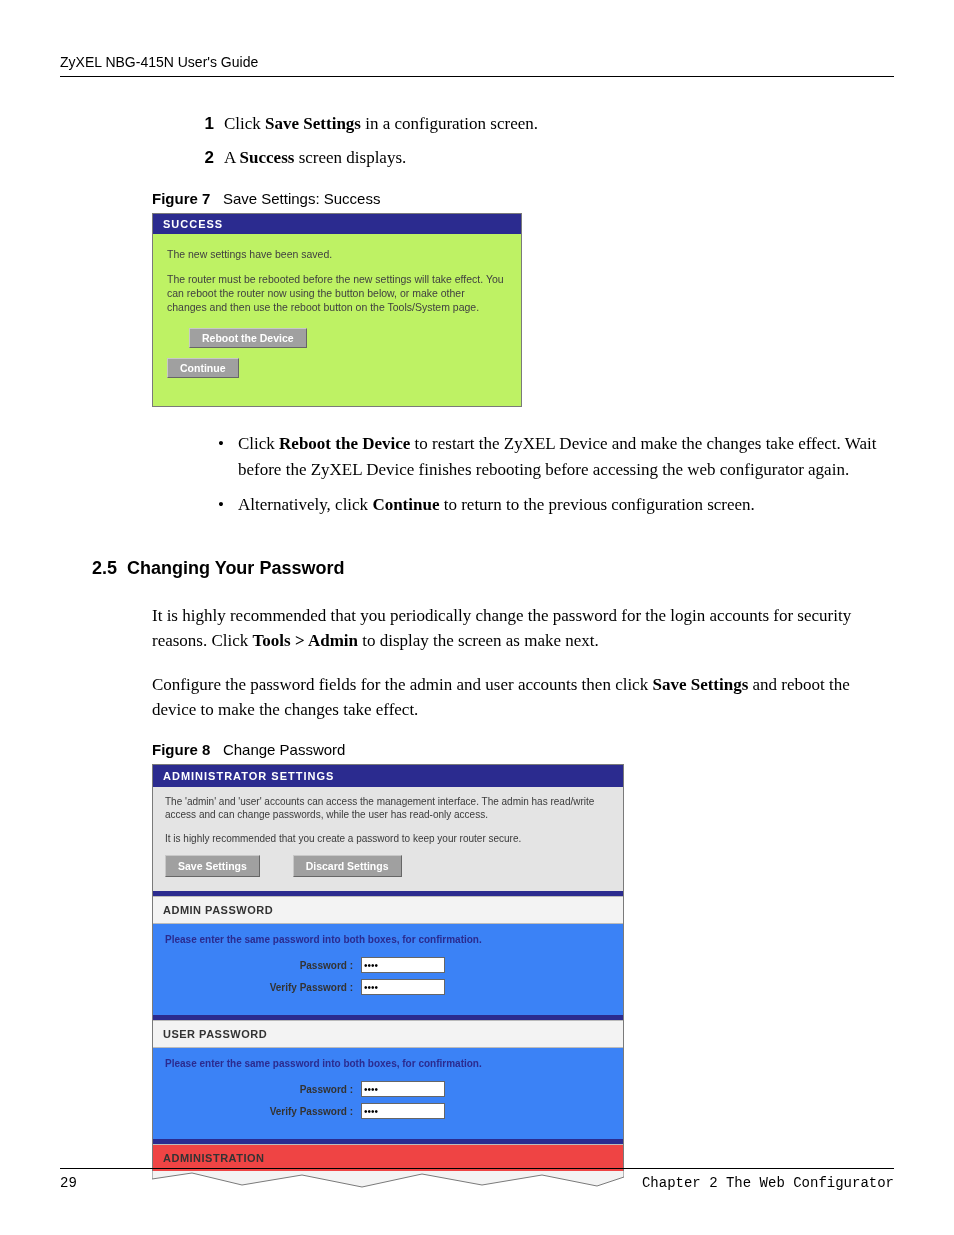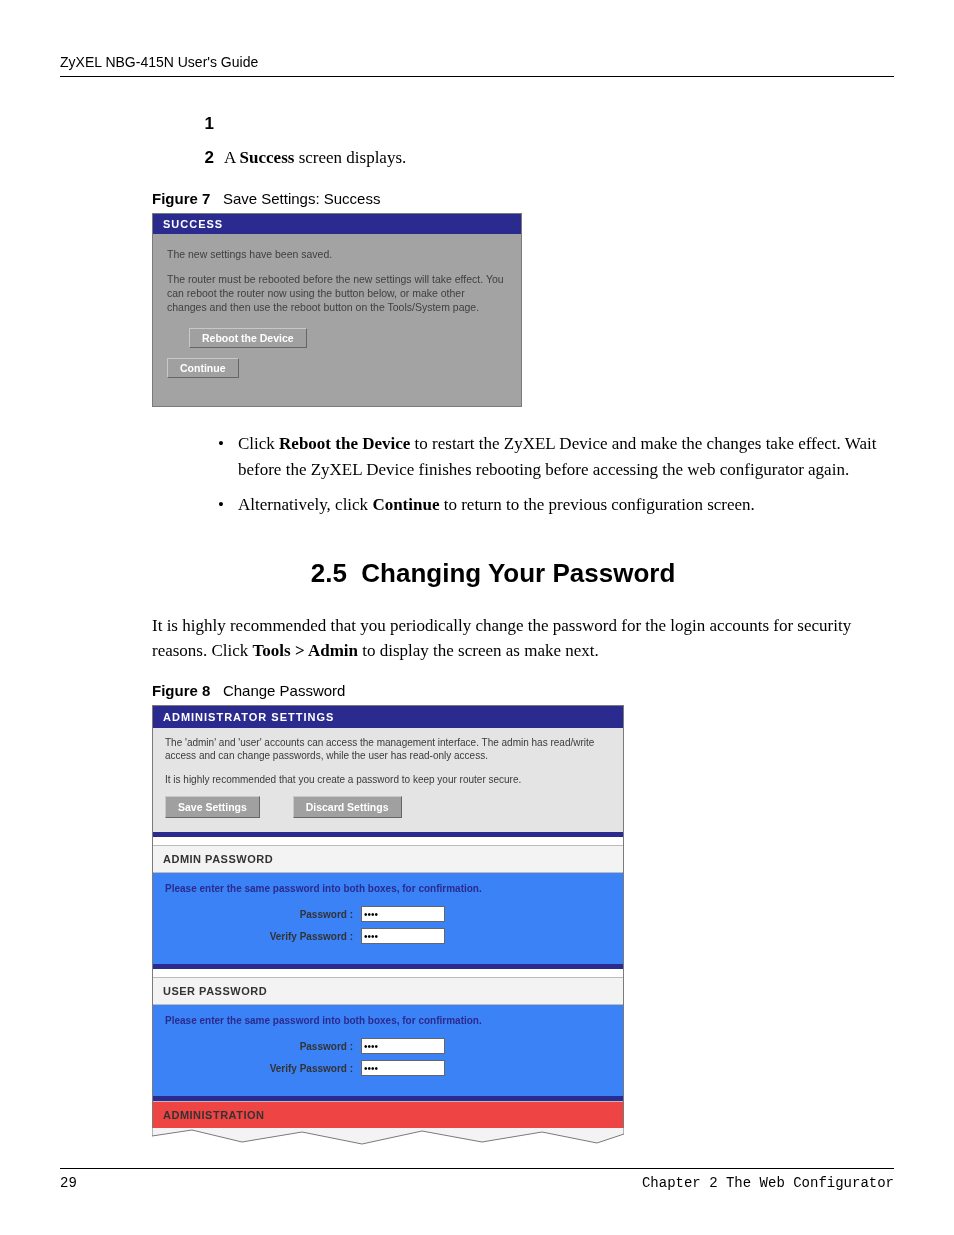--- a/index.html
+++ b/index.html
@@ -57,21 +57,21 @@
   }
   .fig7 .titlebar {
     background: #2b2b8f;
     color: #fff;
     font-weight: bold;
     font-size: 11px;
     letter-spacing: 1px;
     padding: 4px 10px;
   }
   .fig7 .body {
-    background: #a3a3a3;
+    background: #bef264;
     padding: 14px 14px 18px 14px;
     font-size: 10.5px;
     color: #404040;
   }
   .fig7 .saved-msg { margin-bottom: 12px; }
   .fig7 .must-reboot { line-height: 1.35; margin-bottom: 14px; }
   .btn-3d {
     display: inline-block;
     background: #a0a0a0;
     color: #fff;
@@ -96,25 +96,24 @@
     display: flex;
     gap: 10px;
     margin-bottom: 10px;
   }
   .bullet-mark { min-width: 10px; }
 
   
   .section-heading {
     font-family: Arial, Helvetica, sans-serif;
     font-weight: bold;
-    font-size: 26px;
+    font-size: 18px;
     margin-top: 40px;
     margin-bottom: 24px;
     margin-left: 32px;
-    text-align: center;
   }
 
   .para {
     margin-left: 92px;
     font-size: 17px;
     line-height: 1.5;
     margin-bottom: 18px;
   }
 
   
@@ -148,21 +147,20 @@
   }
   .fig8 .subhead {
     background: #f3f3f3;
     font-weight: bold;
     font-size: 11px;
     letter-spacing: 0.5px;
     color: #333;
     padding: 7px 10px;
     border-top: 1px solid #bbb;
     border-bottom: 1px solid #bbb;
-    margin-top: 8px;
   }
   .fig8 .panel-body {
     background: #3b82f6;
     padding: 10px 12px 14px 12px;
     font-size: 10px;
   }
   .fig8 .prompt {
     color: #2b2b8f;
     font-weight: bold;
     margin-bottom: 12px;
@@ -222,20 +220,23 @@
 </style>
 </head>
 <body>
 
 <div class="page">
   <div class="running-header">ZyXEL NBG-415N User's Guide</div>
 
   <div class="ordered-steps">
     <div class="step">
       <span class="step-num">1</span>
+      <span>
+        <span>Click </span><strong class="b">Save Settings</strong><span> in a configuration screen.</span>
+      </span>
     </div>
     <div class="step">
       <span class="step-num">2</span>
       <span>
         <span>A </span><strong class="b">Success</strong><span> screen displays.</span>
       </span>
     </div>
   </div>
 
   <div class="fig-caption">
@@ -271,20 +272,23 @@
     </div>
   </div>
 
   <div class="section-heading">
     <span>2.5</span>&nbsp;&nbsp;<span>Changing Your Password</span>
   </div>
 
   <div class="para">
     <span>It is highly recommended that you periodically change the password for the login accounts for security reasons. Click </span><strong class="b">Tools &gt; Admin</strong><span> to display the screen as make next.</span>
   </div>
+  <div class="para">
+    <span>Configure the password fields for the admin and user accounts then click </span><strong class="b">Save Settings</strong><span> and reboot the device to make the changes take effect.</span>
+  </div>
 
   <div class="fig-caption">
     <span class="fig-label">Figure 8</span>&nbsp;&nbsp;&nbsp;<span>Change Password</span>
   </div>
 
   <div class="fig8">
     <div class="titlebar">ADMINISTRATOR SETTINGS</div>
     <div class="intro">
       <p>The 'admin' and 'user' accounts can access the management interface. The admin has read/write access and can change passwords, while the user has read-only access.</p>
       <p>It is highly recommended that you create a password to keep your router secure.</p>

